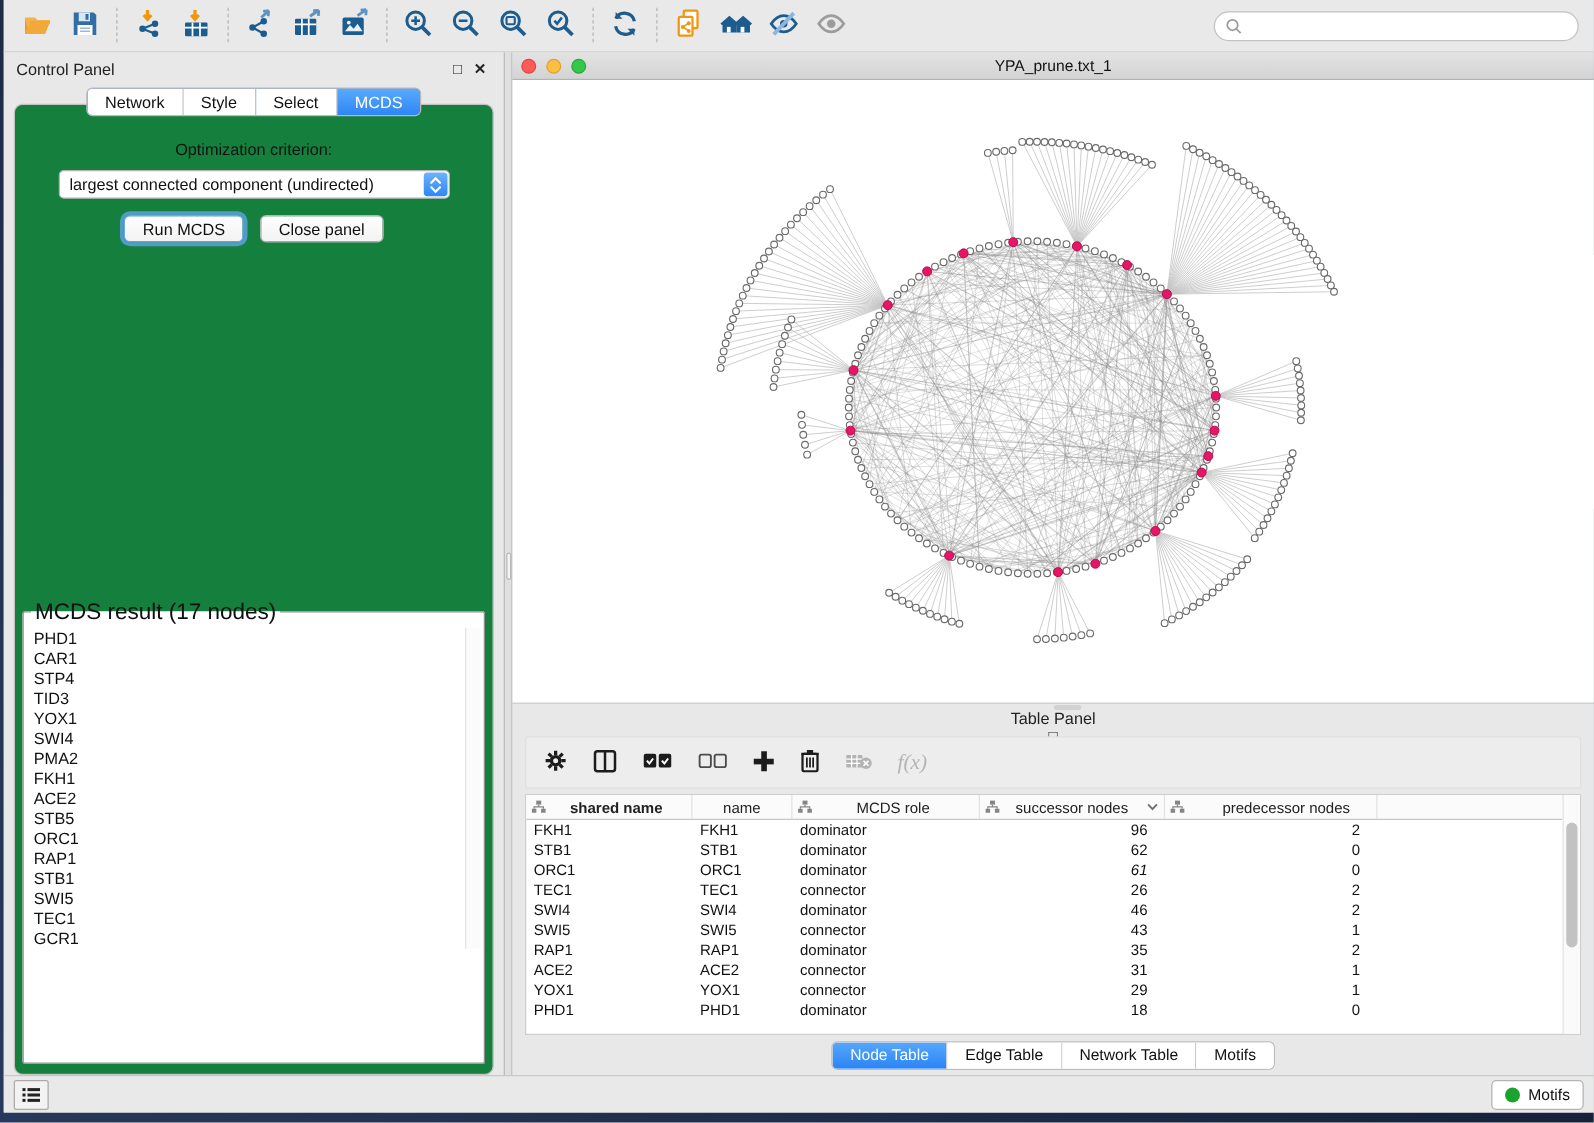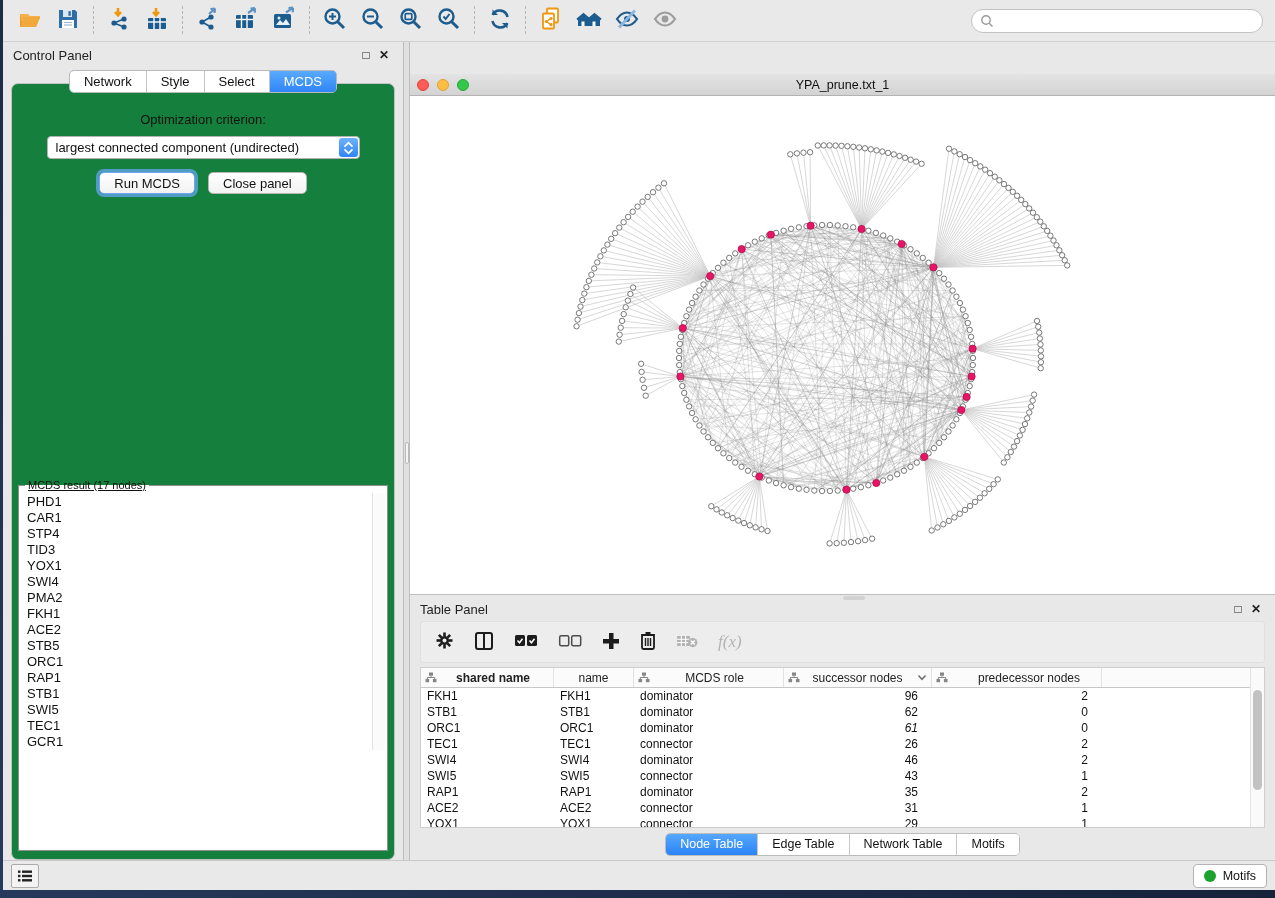--- a/index.html
+++ b/index.html
@@ -50,51 +50,51 @@
                  background:linear-gradient(#6db2fd,#2f86f6); display:flex; flex-direction:column;
                  align-items:center; justify-content:center; color:#fff; }
   .combo .spin svg { display:block; }
   .btn-row { display:flex; justify-content:center; gap:13px; margin-top:13px; }
   .mac-btn { height:22px; padding:0 14px; background:linear-gradient(#ffffff,#f2f2f2); border:1px solid #b5b5b5;
              border-radius:5px; font-size:13px; display:flex; align-items:center; cursor:default; }
   .mac-btn.focused { box-shadow:0 0 0 3px rgba(100,165,245,.75); border-color:#6ea8e8; }
   .cpanel-gap { flex:1; }
   fieldset.mcds { margin:0 6px 8px 6px; height:372px; border:1px solid #8f8f8f; border-radius:2px;
                   background:#fff; padding:2px; display:flex; flex-direction:column; }
-  fieldset.mcds legend { font-size:11px; padding:0 3px; margin-left:4px; color:#111;text-decoration:underline; }
+  fieldset.mcds legend { font-size:18px; padding:0 3px; margin-left:4px; color:#111; }
   .mcds-list { flex:1; background:#fff; overflow:hidden; position:relative; padding:1px 0 0 6px; }
   .mcds-list .itm { font-size:13px; line-height:16px; }
   .mcds-scroll { position:absolute; right:0; top:0; bottom:0; width:13px; background:#fbfbfb; border-left:1px solid #e4e4e4; }
 
   
   .vsplit { width:7px; background:#e0e0e0; border-left:1px solid #bdbdbd; border-right:1px solid #bdbdbd; position:relative; flex:0 0 auto;}
   .vsplit .handle { position:absolute; left:1px; top:400px; width:4px; height:22px; background:#f4f4f4;
                     border:1px solid #b9b9b9; border-radius:2px; }
 
   
   .rightcol { flex:1; display:flex; flex-direction:column; min-width:0; }
 
   
-  .netwin { height:521px; flex:0 0 auto; display:flex; flex-direction:column; border-bottom:1px solid #bdbdbd;margin-top:32px; }
+  .netwin { height:521px; flex:0 0 auto; display:flex; flex-direction:column; border-bottom:1px solid #bdbdbd; }
   .net-titlebar { height:22px; background:linear-gradient(#e3e3e3,#d3d3d3); border-bottom:1px solid #b3b3b3;
                   display:flex; align-items:center; padding:0 7px; position:relative; flex:0 0 auto;}
   .lights { display:flex; gap:8px; }
   .light { width:12px; height:12px; border-radius:50%; }
   .light.red { background:#fc5b57; border:1px solid #e2453f; }
   .light.yellow { background:#fdbe41; border:1px solid #e0a131; }
   .light.green { background:#34c84a; border:1px solid #27a83a; }
   .net-title { position:absolute; left:0; right:0; text-align:center; font-size:12.5px; color:#111; }
   .net-canvas { flex:1; background:#fff; position:relative; overflow:hidden; }
   .net-canvas svg { display:block; }
 
   
   .tpanel { flex:1; display:flex; flex-direction:column; background:#e8e8e8; min-height:0; position:relative;}
   .hsplit-handle { position:absolute; top:1px; left:50%; width:22px; height:4px; background:#d2d2d2;
                    border-radius:2px; }
-  .tpanel .panel-head { height:24px; padding-top:4px; }
+  .tpanel .panel-head { height:24px; padding-top:4px;flex-direction:column; }
   .ttoolbar { margin:2px 10px 0 10px; height:42px; background:#ededed; border:1px solid #e0e0e0; border-radius:3px;
               display:flex; align-items:center; gap:20px; padding:0 14px; flex:0 0 auto; }
   .tt-ico { display:flex; align-items:center; justify-content:center; cursor:default; }
   .fx { font-family:"Liberation Serif", serif; font-style:italic; font-size:17px; color:#b3b3b3; }
 
   .tablewrap { margin:4px 10px 0 10px; flex:1; background:#fff; border:1px solid #cfcfcf; position:relative;
                overflow:hidden; min-height:0; }
   .thead { display:flex; height:20px; border-bottom:1px solid #c7c7c7; background:#fbfbfb; }
   .th { display:flex; align-items:center; border-right:1px solid #e2e2e2; font-size:12px; color:#222;
         padding:0 4px; position:relative; }

